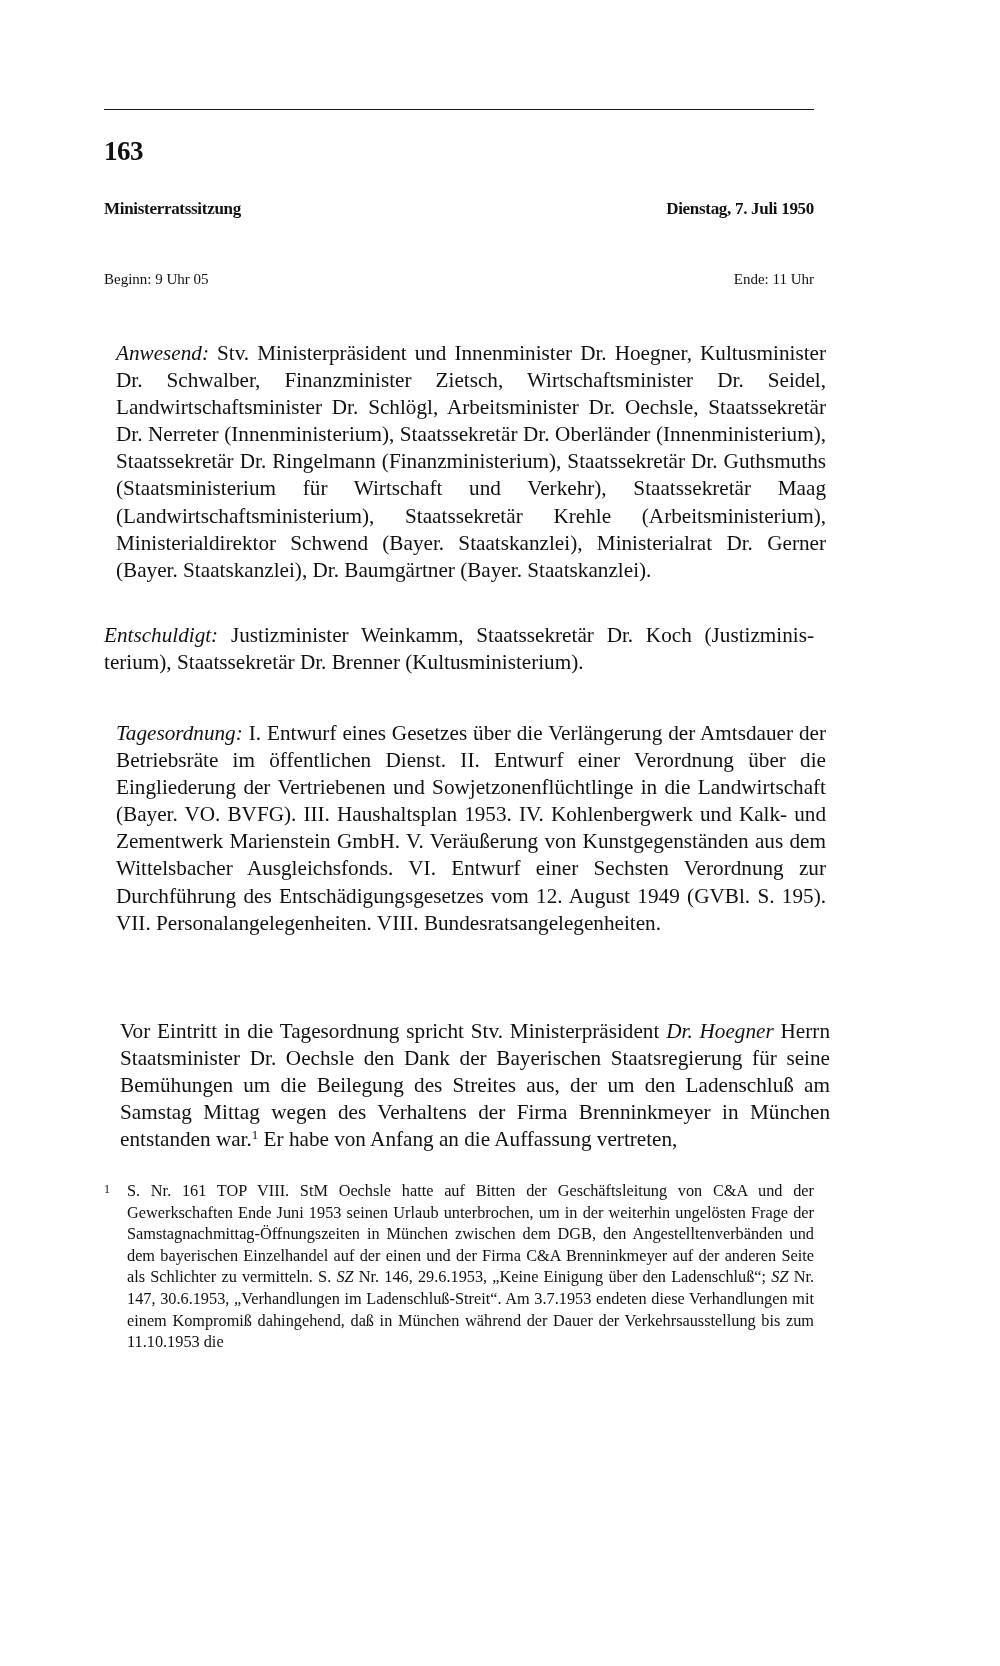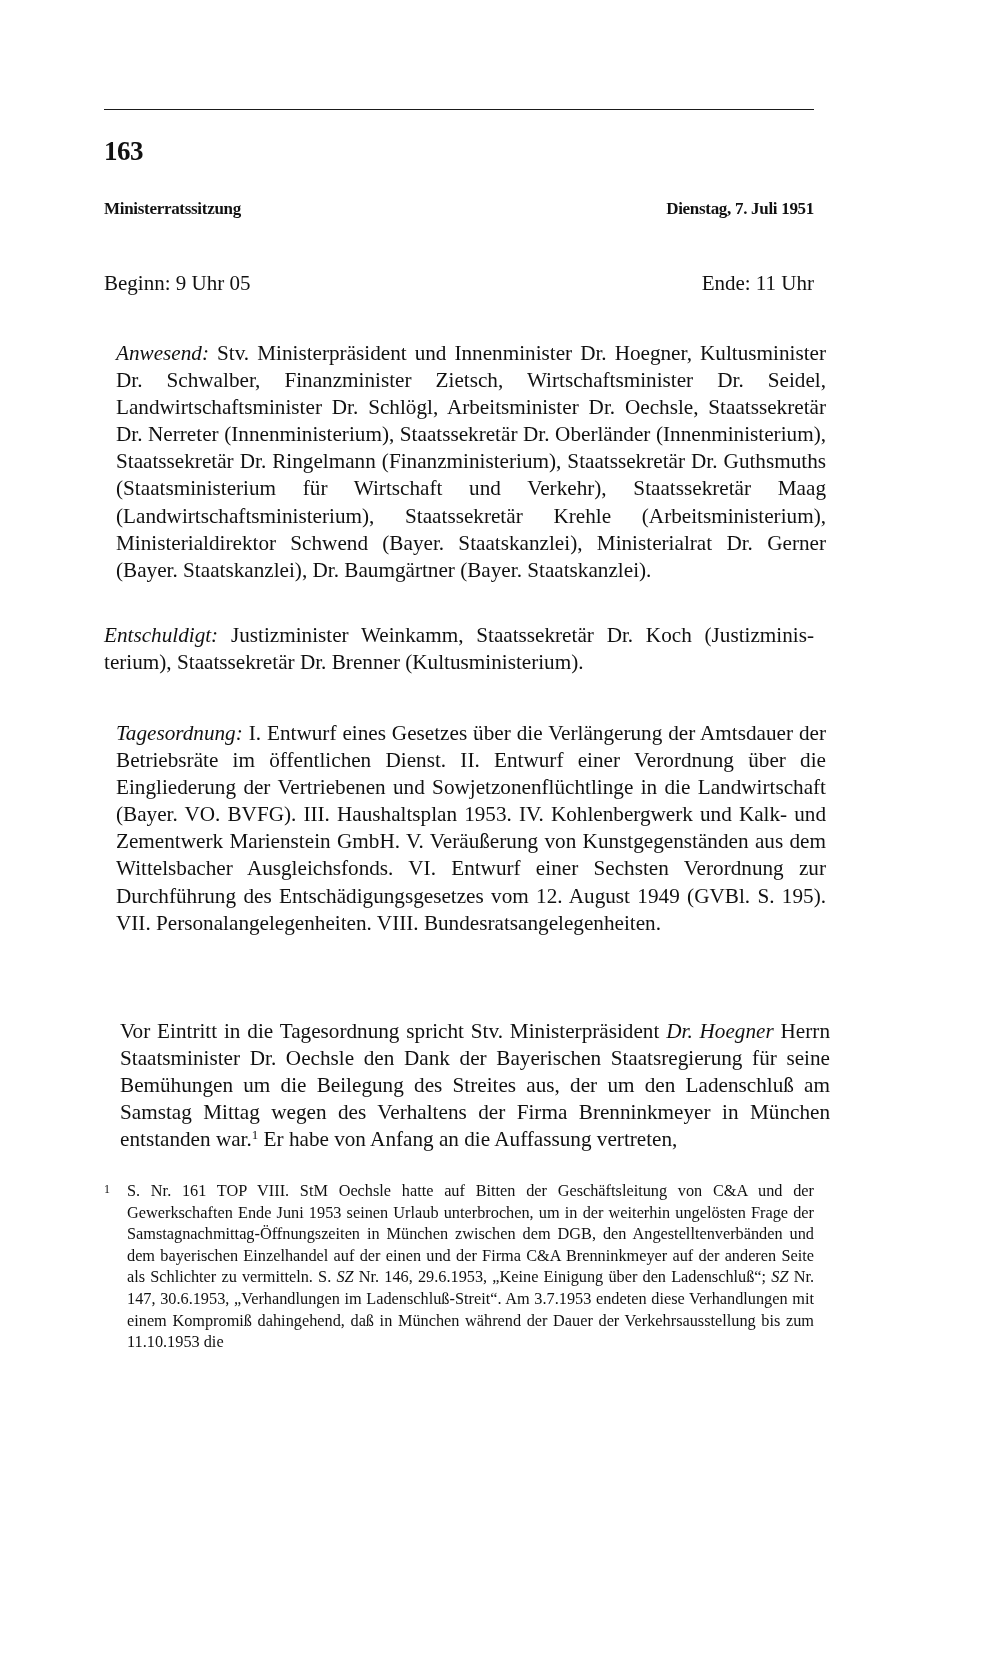--- a/index.html
+++ b/index.html
@@ -49,21 +49,21 @@
       font-size: 17px;
       letter-spacing: -0.3px;
     }
     .time-row {
       position: absolute;
       top: 271px;
       left: 0;
       width: 710px;
       display: flex;
       justify-content: space-between;
-      font-size: 21px;
+      font-size: 15px;
     }
     .body-text {
       position: absolute;
       left: 0;
       width: 710px;
       font-size: 21.2px;
       line-height: 27.1px;
       text-align: justify;
       hyphens: manual;
     }
@@ -103,21 +103,21 @@
 </head>
 <body>
 
 <div class="page">
   <div class="top-rule"></div>
 
   <div class="doc-number">163</div>
 
   <div class="title-row">
     <span>Ministerratssitzung</span>
-    <span>Dienstag, 7. Juli 1951</span>
+    <span>Dienstag, 7. Juli 1950</span>
   </div>
 
   <div class="time-row">
     <span>Beginn: 9 Uhr 05</span>
     <span>Ende: 11 Uhr</span>
   </div>
 
   <p class="body-text present" style="margin:12px;">
     <span class="lbl">Anwesend:</span><span> Stv. Ministerpräsident und Innenminister Dr. Hoegner, Kultusmi­nister Dr. Schwalber, Finanzminister Zietsch, Wirtschaftsminister Dr. Seidel, Landwirtschaftsminister Dr. Schlögl, Arbeitsminister Dr. Oechsle, Staatsse­kretär Dr. Nerreter (Innenministerium), Staatssekretär Dr. Oberländer (Innen­ministerium), Staatssekretär Dr. Ringelmann (Finanzministerium), Staatsse­kretär Dr. Guthsmuths (Staatsministerium für Wirtschaft und Verkehr), Staats­sekretär Maag (Landwirtschaftsministerium), Staatssekretär Krehle (Arbeitsmi­nisterium), Ministerialdirektor Schwend (Bayer. Staatskanzlei), Ministerialrat Dr. Gerner (Bayer. Staatskanzlei), Dr. Baumgärtner (Bayer. Staatskanzlei).</span>
   </p>

